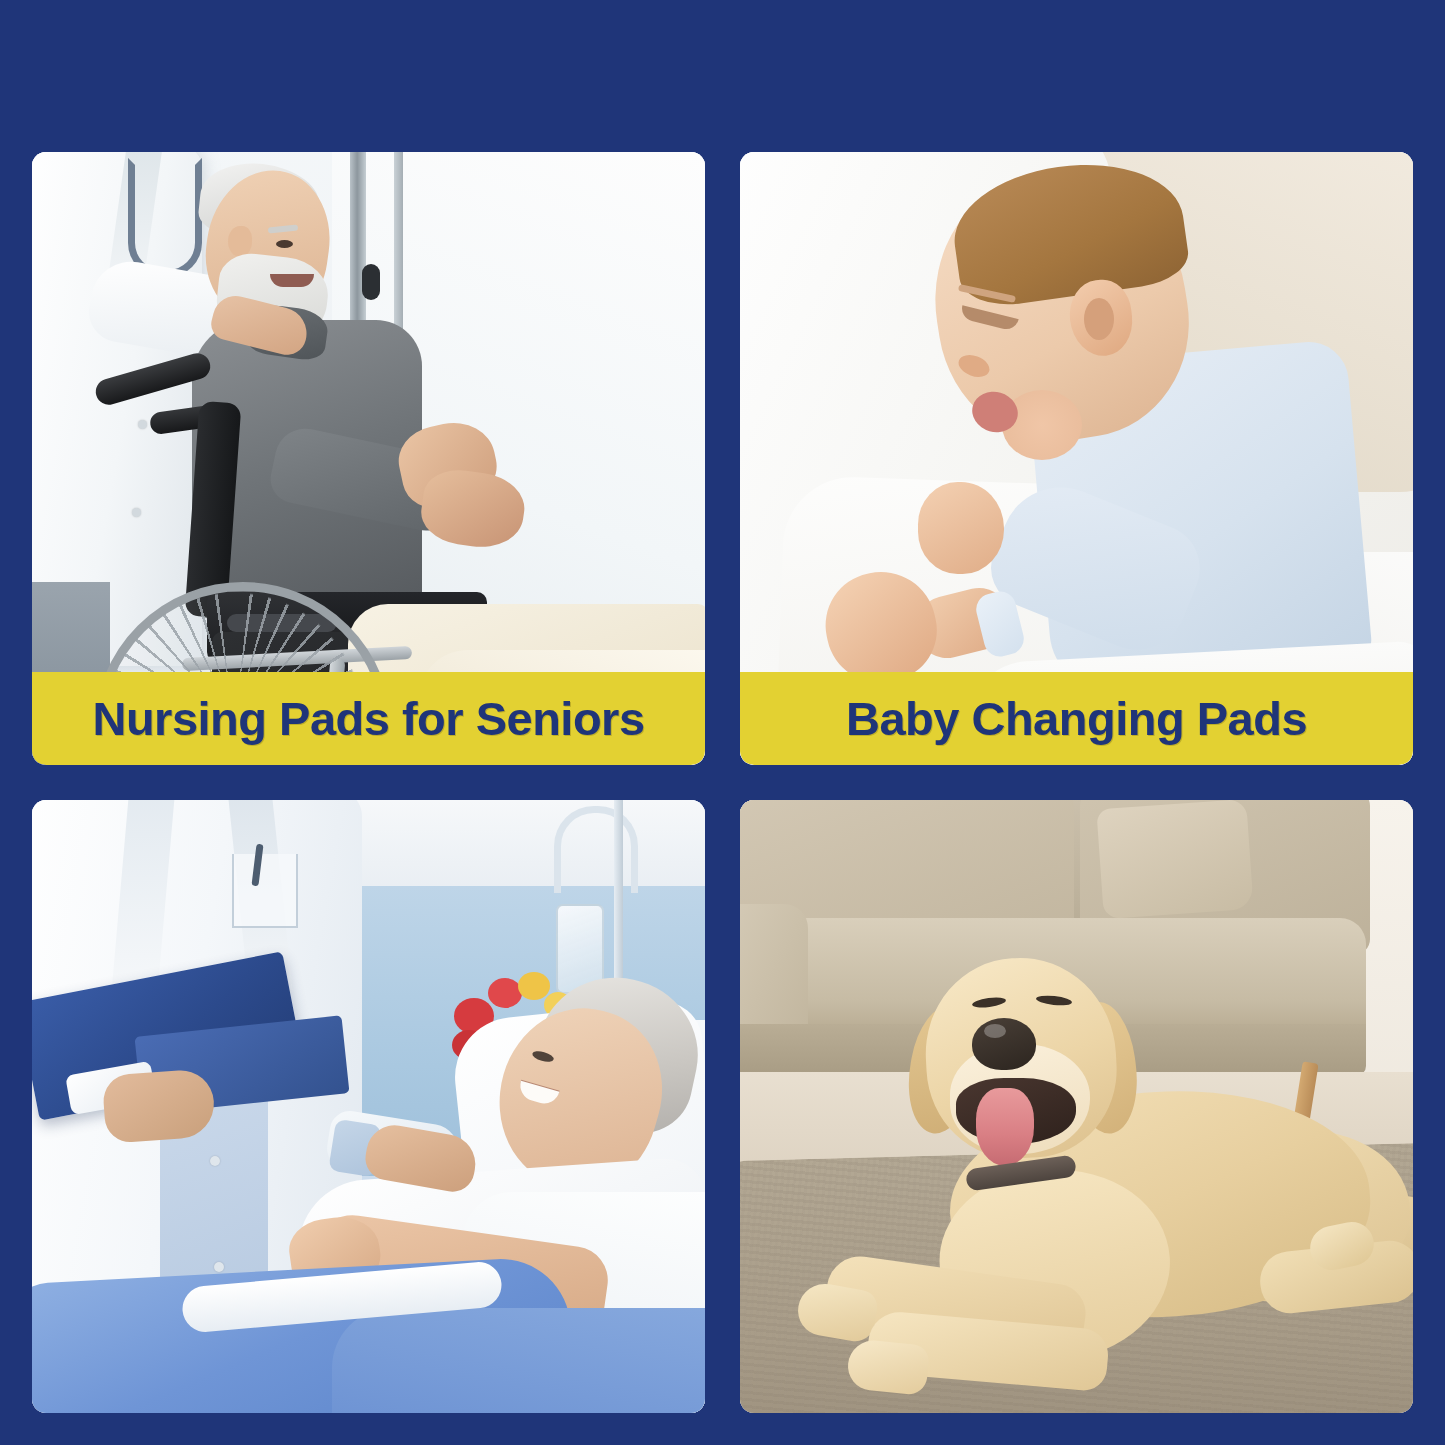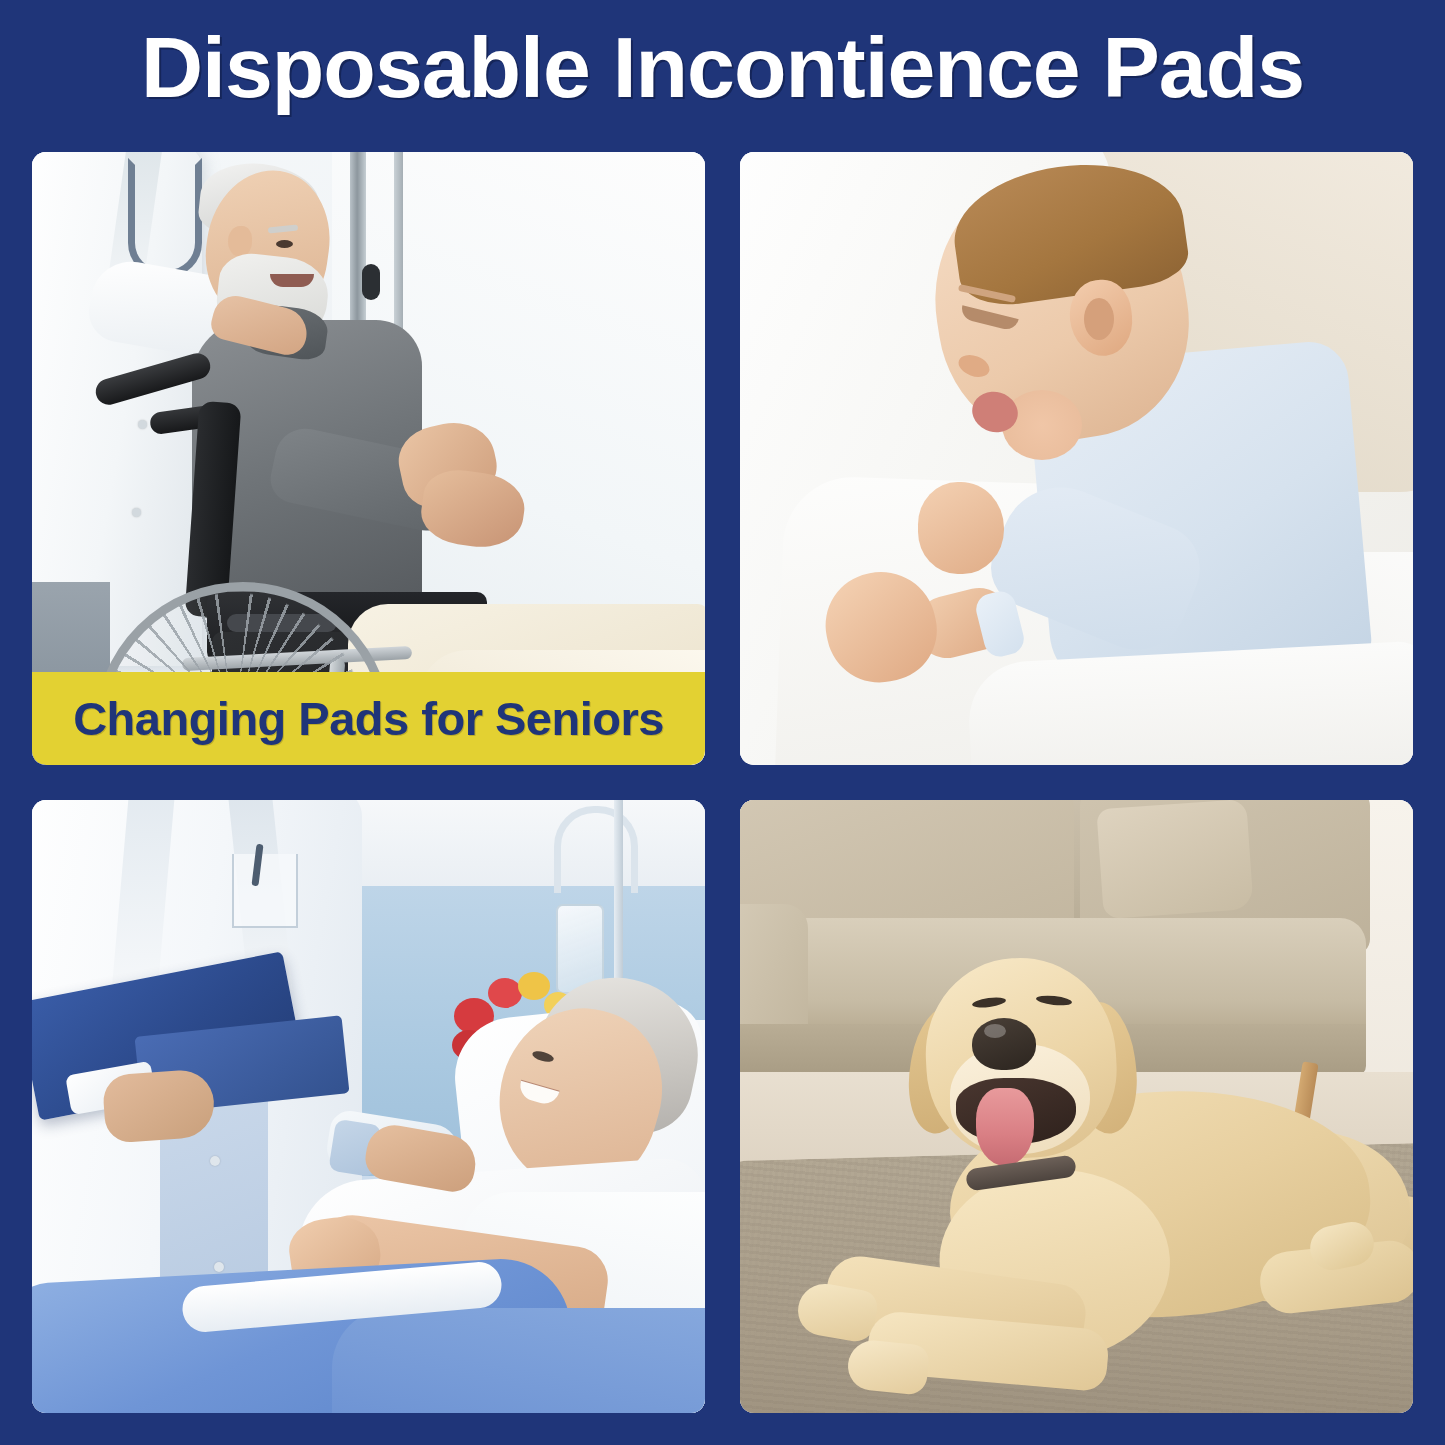--- a/index.html
+++ b/index.html
@@ -760,21 +760,20 @@
     background: linear-gradient(160deg,#f5e6c3,#dfc794);
     border-radius: 22px;
     transform: rotate(-12deg);
   }
 </style>
 </head>
 <body>
 
 <div class="poster">
 
-  <div class="title">Disposable Incontience Pads</div>
 
   <div class="grid">
 
     <div class="card">
       <div class="photo p1">
         <div class="window-pane"></div>
         <div class="frame-v"></div>
         <div class="frame-v2"></div>
         <div class="latch"></div>
         <div class="coat"></div>
@@ -805,21 +804,21 @@
         <div class="chair-body"></div>
         <div class="blanket"></div>
         <div class="blanket2"></div>
         <div class="frame-bar"></div>
         <div class="frame-bar2"></div>
         <div class="frame-bar3"></div>
         <div class="spokes"></div>
         <div class="wheel-big"></div>
         <div class="hub"></div>
       </div>
-      <div class="caption">Changing Pads for Seniors</div>
+      <div class="caption">Nursing Pads for Seniors</div>
     </div>
 
     <div class="card">
       <div class="photo p2">
         <div class="sheet-b"></div>
         <div class="sheet-a"></div>
         <div class="sheet-c"></div>
         <div class="sheet-fold"></div>
         <div class="onesie"></div>
         <div class="head"></div>
@@ -831,20 +830,21 @@
         <div class="eye"></div>
         <div class="nose"></div>
         <div class="mouth"></div>
         <div class="sleeve"></div>
         <div class="fist1"></div>
         <div class="wrist"></div>
         <div class="cuff"></div>
         <div class="fist2"></div>
         <div class="blanket-low"></div>
       </div>
+      <div class="caption">Baby Changing Pads</div>
     </div>
 
     <div class="card">
       <div class="photo p3">
         <div class="wall-top"></div>
         <div class="wall-blue"></div>
         <div class="wall-low"></div>
         <div class="iv-hook"></div>
         <div class="iv-pole"></div>
         <div class="iv-bag"></div>

